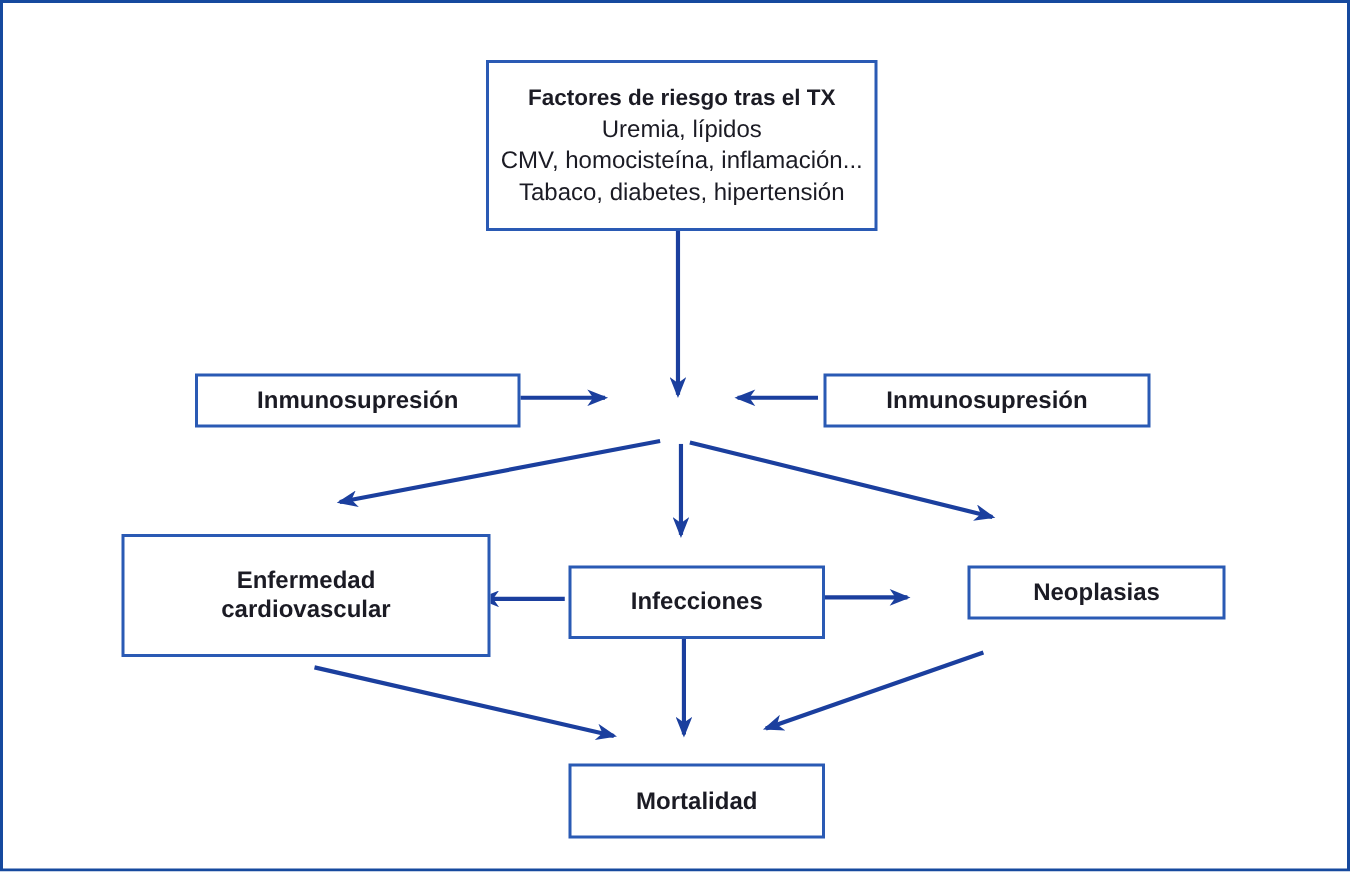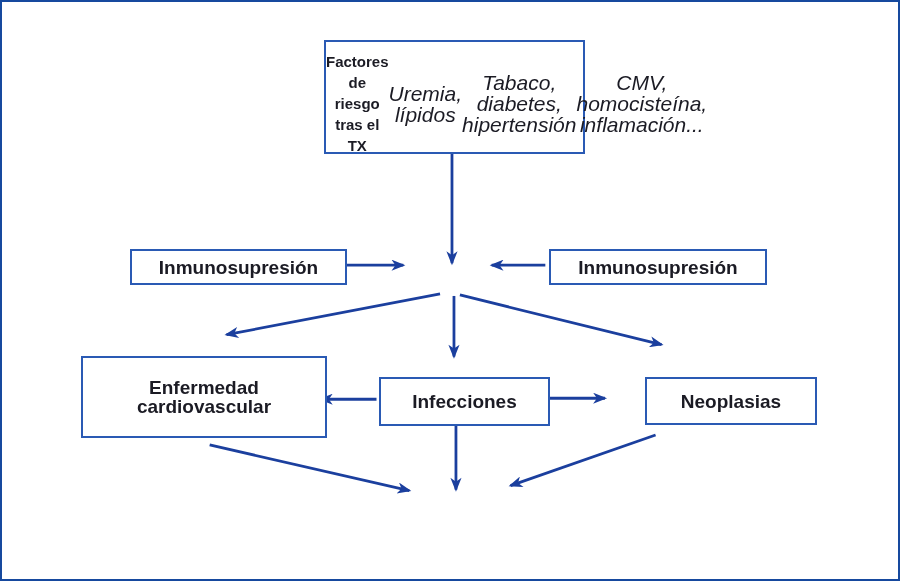--- a/index.html
+++ b/index.html
@@ -21,40 +21,40 @@
     overflow:hidden;
   }
   .arrows{position:absolute;left:0;top:0;width:100%;height:100%;}
   .arrows line{stroke:var(--arrow);stroke-width:2.8;}
   .node{
     position:absolute;
     box-sizing:border-box;
     border:2px solid var(--box-border);
     background:var(--bg);
     display:flex;
-    flex-direction:row;
+    flex-direction:column;
     align-items:center;
     justify-content:center;
     text-align:center;
   }
   .node .label{
     font-weight:bold;
-    font-size:19px;
+    font-size:16px;
     line-height:19px;
     color:var(--text);
   }
   .node-risk{left:322px;top:38px;width:261px;height:114px;justify-content:flex-start;padding-top:13px;}
   .node-risk .box-title{font-weight:bold;font-size:15px;line-height:21px;}
-  .node-risk .box-line{font-size:21px;line-height:21px;font-style:italic;}
+  .node-risk .box-line{font-size:16px;line-height:21px;}
   .node-immuno-left{left:128px;top:247px;width:217px;height:36px;}
   .node-immuno-right{left:547px;top:247px;width:218px;height:36px;}
   .node-cardio{left:79px;top:354px;width:246px;height:82px;}
   .node-cardio .label{display:block;max-width:150px;}
   .node-infections{left:377px;top:375px;width:171px;height:49px;justify-content:center;}
-  .node-neoplasms{left:643px;top:375px;width:172px;height:48px;}
+  .node-neoplasms{left:643px;top:375px;width:172px;height:36px;}
   .node-mortality{left:377px;top:507px;width:171px;height:50px;}
 </style>
 </head>
 <body>
 
 <div class="figure">
 
   <svg class="arrows" viewBox="0 0 900 581" xmlns="http://www.w3.org/2000/svg" aria-hidden="true">
     <defs>
       <marker id="ah" viewBox="0 0 10 8" refX="8.5" refY="4" markerWidth="5.4" markerHeight="4" orient="auto-start-reverse">
@@ -74,22 +74,22 @@
     <line x1="549" y1="399" x2="606" y2="399" marker-end="url(#ah)"></line>
 
     <line x1="208" y1="446" x2="409" y2="492" marker-end="url(#ah)"></line>
     <line x1="456" y1="424" x2="456" y2="491" marker-end="url(#ah)"></line>
     <line x1="657" y1="436" x2="511" y2="487" marker-end="url(#ah)"></line>
   </svg>
 
   <div class="node node-risk">
     <div class="box-title">Factores de riesgo tras el TX</div>
     <div class="box-line">Uremia, lípidos</div>
+    <div class="box-line">CMV, homocisteína, inflamación...</div>
     <div class="box-line">Tabaco, diabetes, hipertensión</div>
-    <div class="box-line">CMV, homocisteína, inflamación...</div>
   </div>
 
   <div class="node node-immuno-left">
     <span class="label">Inmunosupresión</span>
   </div>
 
   <div class="node node-immuno-right">
     <span class="label">Inmunosupresión</span>
   </div>
 
@@ -98,14 +98,17 @@
   </div>
 
   <div class="node node-infections">
     <span class="label">Infecciones</span>
   </div>
 
   <div class="node node-neoplasms">
     <span class="label">Neoplasias</span>
   </div>
 
+  <div class="node node-mortality">
+    <span class="label">Mortalidad</span>
+  </div>
 
 </div>
 
 </body></html>

